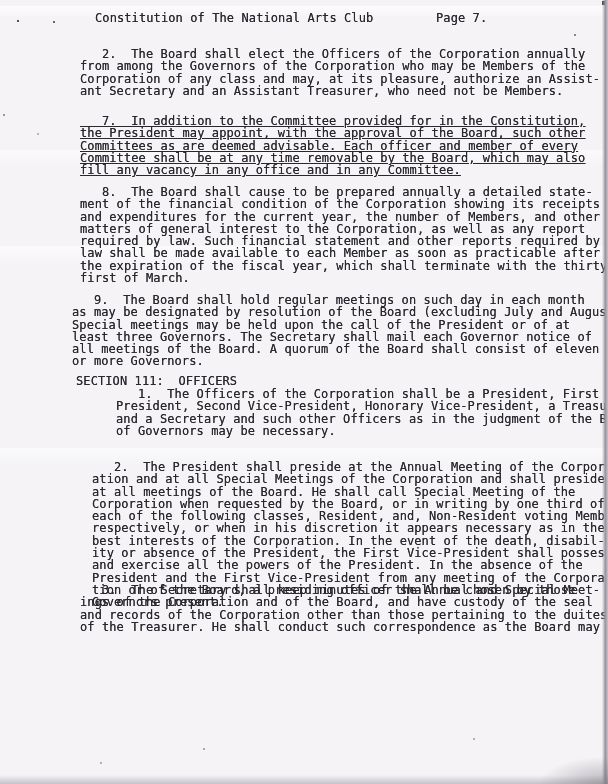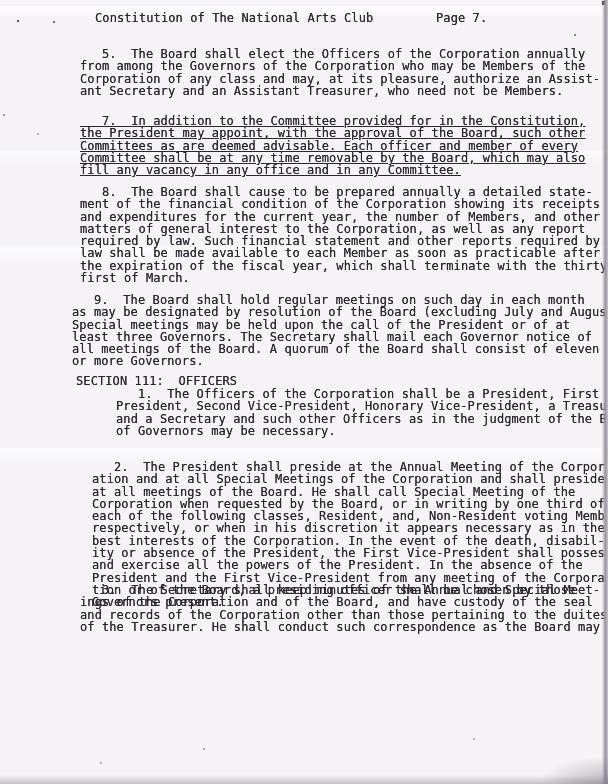--- a/index.html
+++ b/index.html
@@ -95,21 +95,21 @@
 <div class="page">
 
   <div class="crease c4"></div>
   <div class="crease c1"></div>
   <div class="crease c2"></div>
   <div class="crease c3"></div>
 
   <pre class="txt hdr-title">Constitution of The National Arts Club</pre>
   <pre class="txt hdr-page">Page 7.</pre>
 
-  <pre class="txt p6">   5.  The Board shall elect the Officers of the Corporation annually
+  <pre class="txt p6">   2.  The Board shall elect the Officers of the Corporation annually
 from among the Governors of the Corporation who may be Members of the
 Corporation of any class and may, at its pleasure, authorize an Assist-
 ant Secretary and an Assistant Treasurer, who need not be Members.</pre>
   <pre class="txt p7">   7.  In addition to the Committee provided for in the Constitution,
 the President may appoint, with the approval of the Board, such other
 Committees as are deemed advisable. Each officer and member of every
 Committee shall be at any time removable by the Board, which may also
 fill any vacancy in any office and in any Committee.</pre>
   <pre class="txt p8">   8.  The Board shall cause to be prepared annually a detailed state-
 ment of the financial condition of the Corporation showing its receipts

